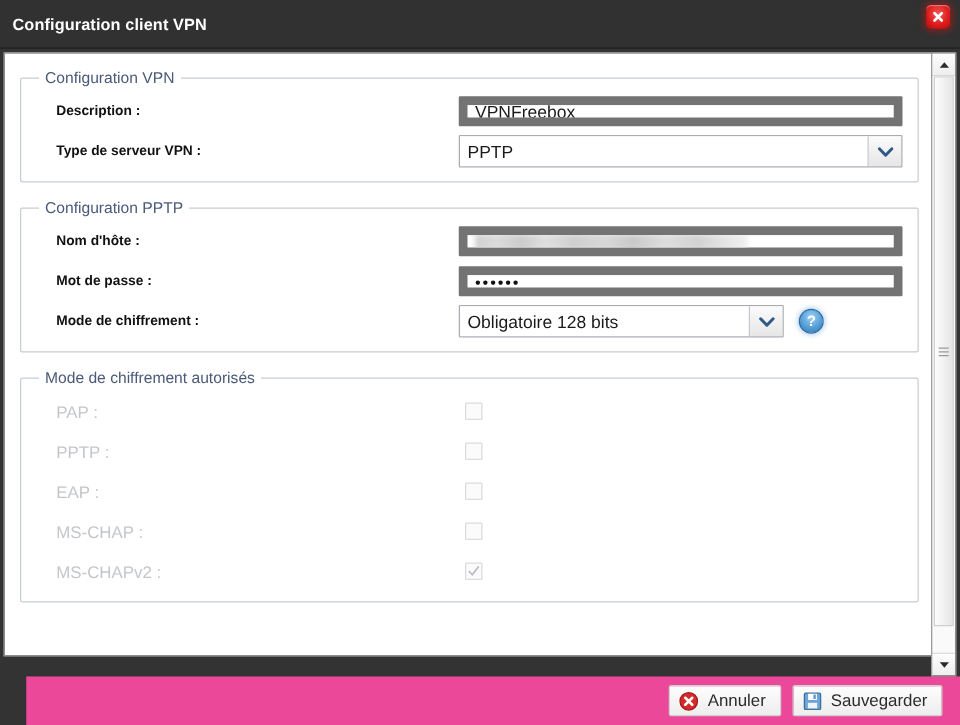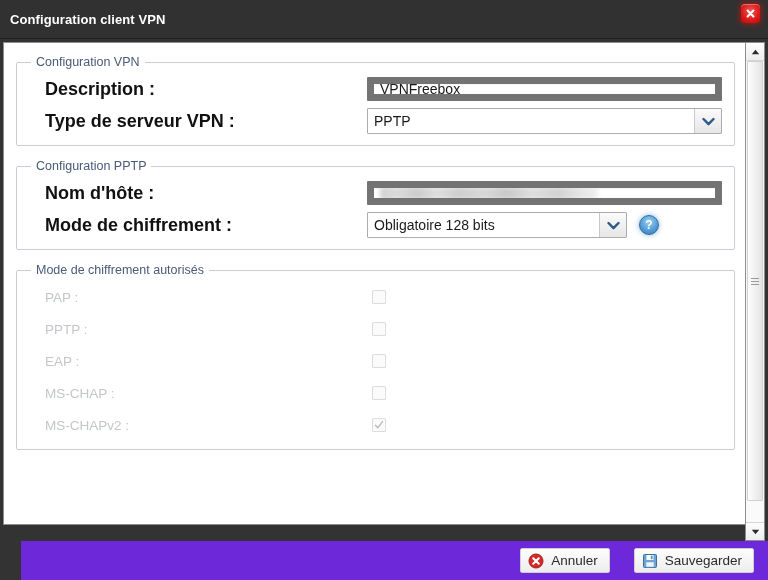--- a/index.html
+++ b/index.html
@@ -99,21 +99,21 @@
   }
 
   .row {
     display: flex;
     align-items: center;
     height: 32px;
   }
   .row .label {
     width: 340px;
     min-width: 340px;
-    font-size: 18px;
+    font-size: 11px;
     font-weight: bold;
     color: #111111;
     padding-left: 18px;
     box-sizing: border-box;
     white-space: nowrap;
   }
   .row.disabled .label {
     font-weight: normal;
     color: #c3c6ca;
     font-size: 13.5px;
@@ -279,26 +279,26 @@
   .sb-grip div {
     height: 1px;
     background: #9a9a9a;
     margin: 2px 0;
   }
 
   
   #footer {
     height: 39px;
     min-height: 39px;
-    background: #6d28d9;
+    background: #ec4899;
     display: flex;
     align-items: center;
     justify-content: flex-end;
     padding-right: 14px;
-    gap: 24px;
+    gap: 9px;
     box-sizing: border-box;
     margin-left: 21px;
   }
   .btn {
     height: 25px;
     background: linear-gradient(#fdfdfd, #ededed);
     border: 1px solid #cfcfcf;
     border-radius: 2px;
     display: flex;
     align-items: center;
@@ -365,20 +365,28 @@
           <div class="row">
             <div class="label">Nom d'hôte :</div>
             <div class="field-area">
               <div class="textinput">
                 <div class="redacted" style="width:218px"></div>
               </div>
             </div>
           </div>
 
 
+          <div class="row">
+            <div class="label">Mot de passe :</div>
+            <div class="field-area">
+              <div class="textinput">
+                <span class="dots">••••••</span>
+              </div>
+            </div>
+          </div>
 
           <div class="row">
             <div class="label">Mode de chiffrement :</div>
             <div class="field-area">
               <div class="selectbox" id="select-encryption">
                 <div class="value">Obligatoire 128 bits</div>
                 <div class="arrow-btn">
                   <svg width="13" height="9" viewBox="0 0 13 9" aria-hidden="true">
                     <path d="M1.5 2 L6.5 7.2 L11.5 2" fill="none" stroke="#2d5a86" stroke-width="2.4" stroke-linecap="round" stroke-linejoin="round"></path>
                   </svg>

